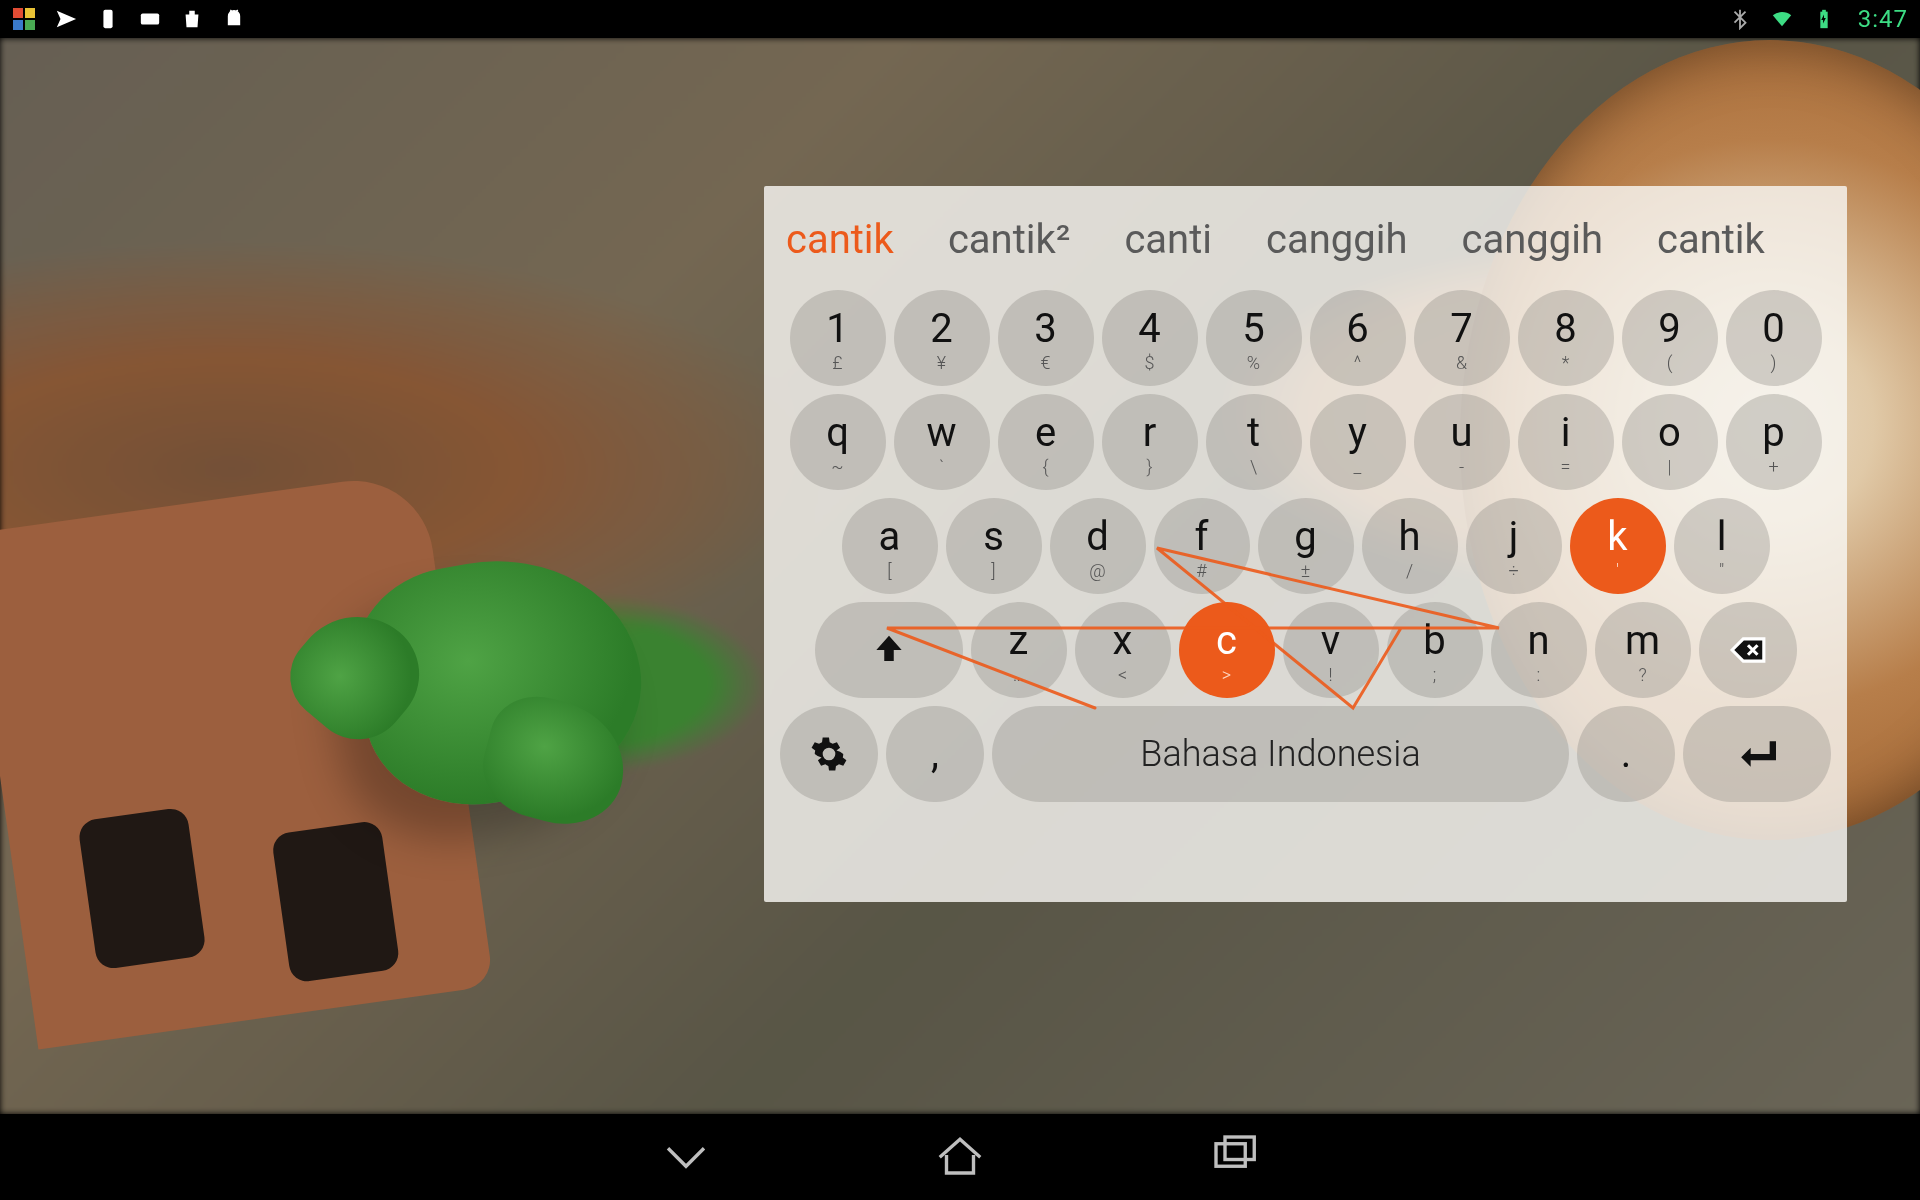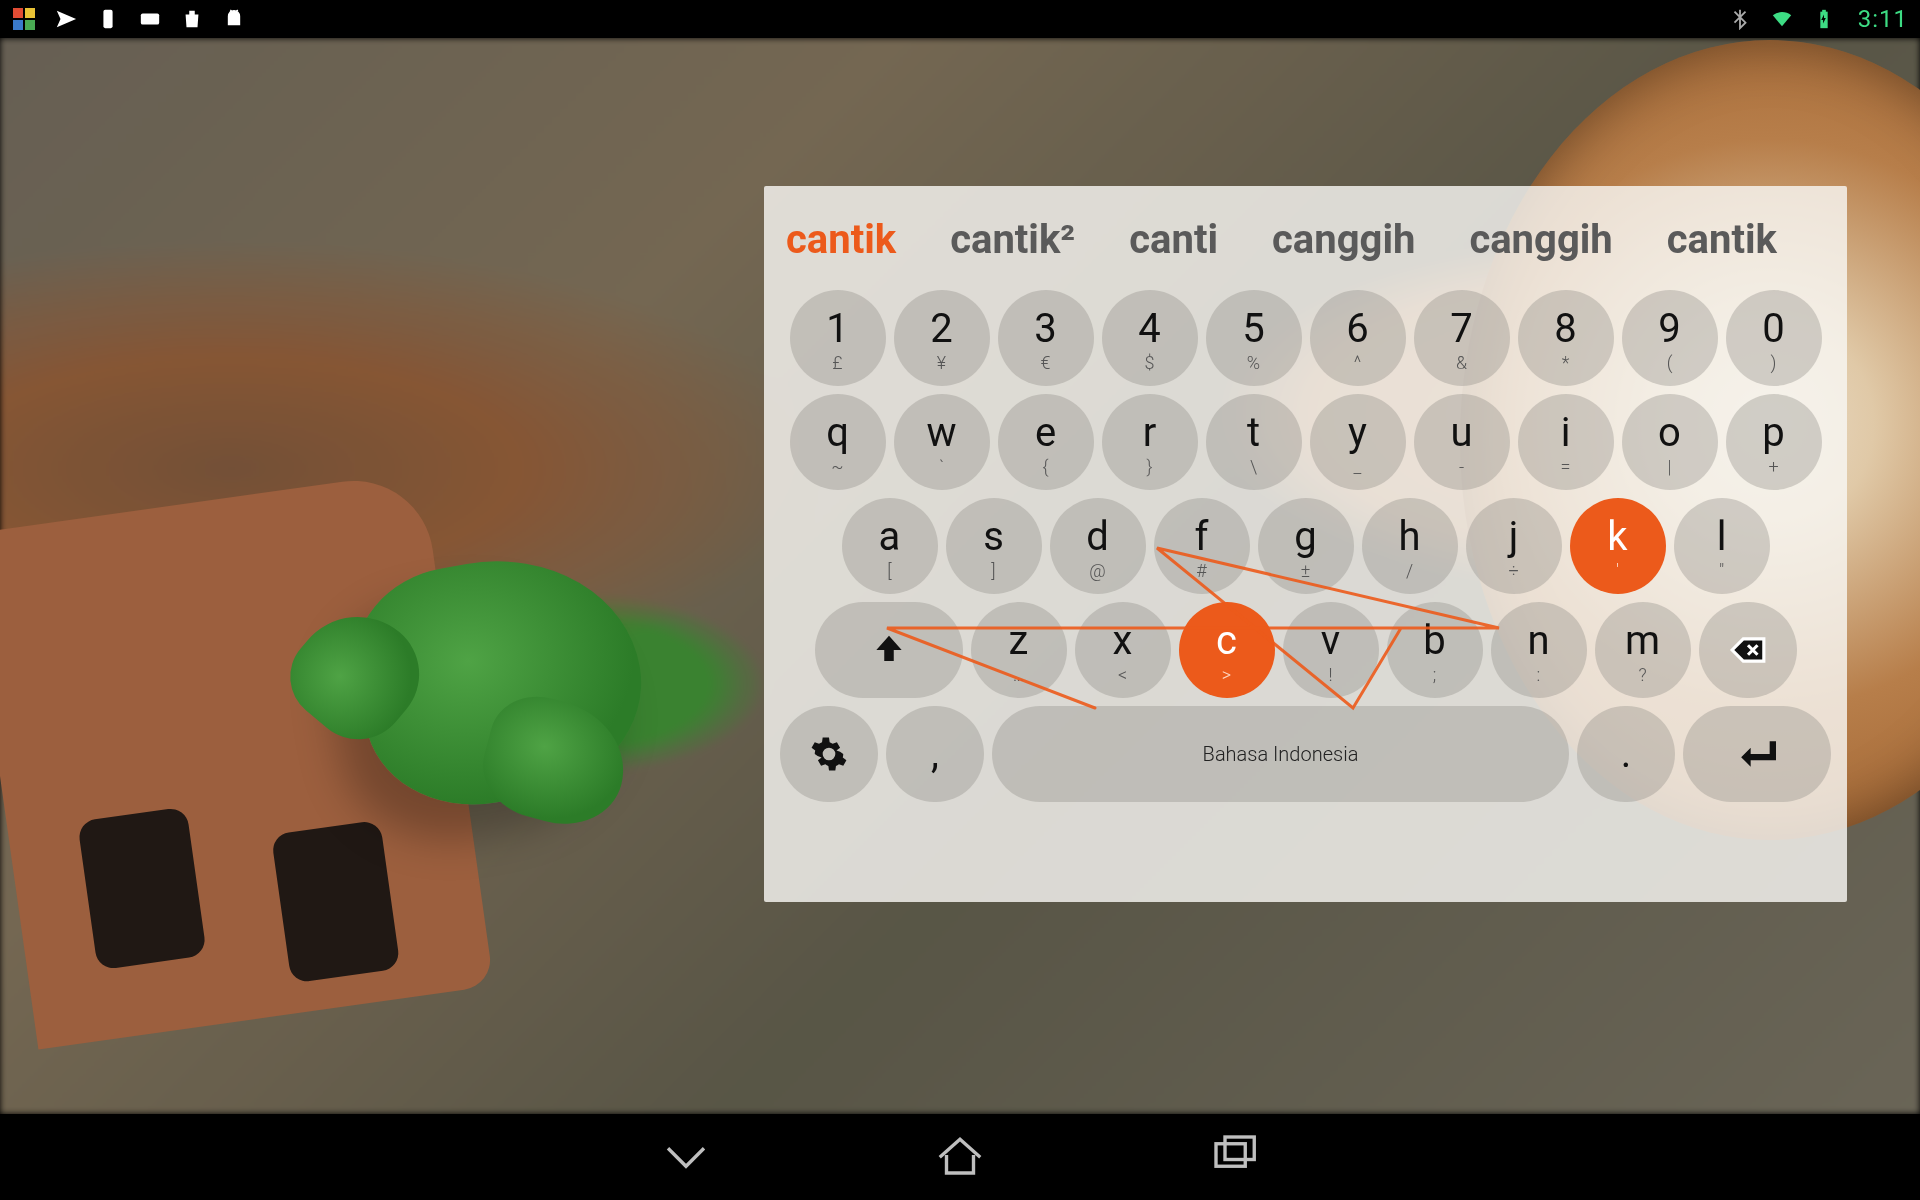--- a/index.html
+++ b/index.html
@@ -125,21 +125,21 @@
   }
 
   
   #suggestions{
     display:flex;
     align-items:center;
     height:86px;
     padding:0 6px;
     gap:54px;
     font-size:40px;
-    font-weight:700;
+    font-weight:400;
     color:#5a5a5a;
   }
   #suggestions span.primary{color:#ec5a1b;}
 
   .kb-row{
     display:flex;
     justify-content:center;
     gap:8px;
     margin-top:8px;
   }
@@ -160,21 +160,21 @@
   }
   .key .sub{
     font-size:18px;
     color:#555;
     font-weight:300;
     line-height:1;
     margin-top:2px;
   }
   .key.wide  { width:148px; border-radius:48px; }
   .key.pill  { width:98px;  border-radius:48px; }
-  .key.space { flex:1; border-radius:48px; font-size:20px; font-weight:300; color:#222;}
+  .key.space { flex:1; border-radius:48px; font-size:36px; font-weight:300; color:#222;}
   .key.active{ background:#ec5a1b; color:#fff; }
   .key.active .sub{ color:#ffd9c4; }
 
   .key svg{width:38px;height:38px;fill:#111;}
 
   
   #trace{
     position:absolute;
     left:0;top:0;
     pointer-events:none;
@@ -238,21 +238,21 @@
           <path d="M12 20l10-12a16 16 0 00-20 0l10 12z" fill="#3ddc84"></path>
         </svg>
     </span>
     <span class="status-ico">
       <svg viewBox="0 0 24 24">
           <rect x="8" y="4" width="8" height="18" fill="#3ddc84"></rect>
           <rect x="10" y="2" width="4" height="3" fill="#3ddc84"></rect>
           <path d="M12 7l-3 6h2v4l3-6h-2z" fill="#000"></path>
         </svg>
     </span>
-    <span id="clock">3:11</span>
+    <span id="clock">3:47</span>
   </div>
 </div>
 
 <div id="navbar">
   <div class="nav-btn">
     <svg viewBox="0 0 48 48">
         <path d="M8 18 L24 34 L40 18"></path>
       </svg>
   </div>
   <div class="nav-btn">

